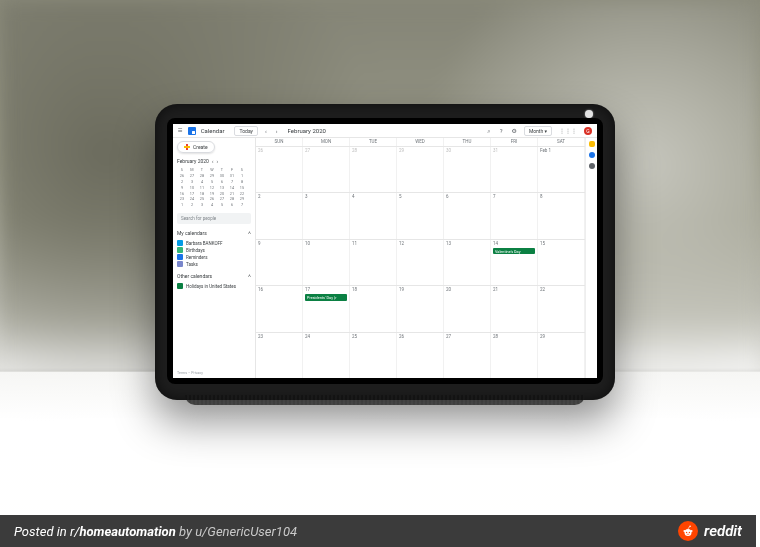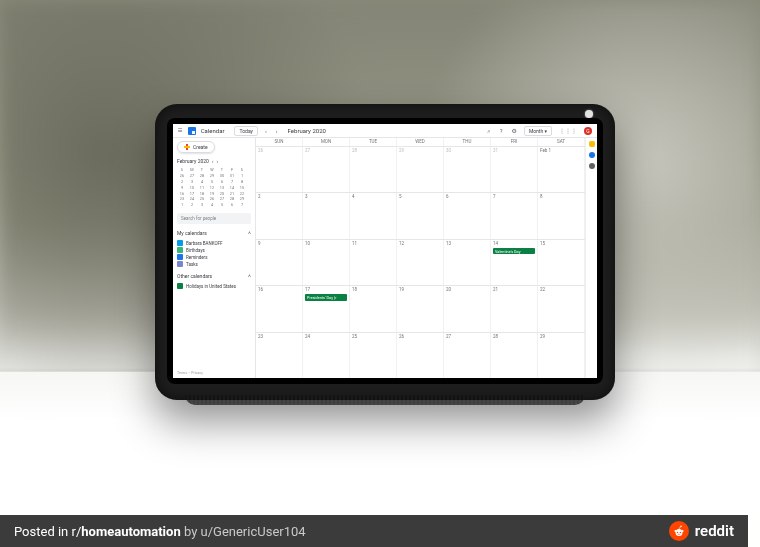--- a/index.html
+++ b/index.html
@@ -43,21 +43,21 @@
   .dow-row { display: flex; height: 8px; }
   .dow { flex: 1; text-align: center; font-size: 4.5px; color: #70757a; border-right: 1px solid #f1f1f1; padding-top: 1px; }
   .weeks { flex: 1; display: flex; flex-direction: column; }
   .week { flex: 1; display: flex; border-top: 1px solid #e6e6e6; }
   .day { flex: 1; border-right: 1px solid #f1f1f1; position: relative; padding: 1px 2px; font-size: 4.5px; color: #70757a; }
   .day.other { color: #bdbdbd; }
   .event { position: absolute; left: 2px; right: 2px; top: 8px; background: #0b8043; color: #fff; font-size: 3.8px; padding: .8px 2px; border-radius: 1px; white-space: nowrap; overflow: hidden; }
   .right-rail { width: 12px; display: flex; flex-direction: column; align-items: center; gap: 5px; padding-top: 3px; border-left: 1px solid #eee; }
   .rail-icon { width: 6px; height: 6px; border-radius: 2px; }
   .terms { font-size: 3.6px; color: #9aa0a6; margin-top: auto; }
-  .caption { position: absolute; left: 0; right: 12px; bottom: 0; height: 32px; background: #3b3b3b; color: #fff; display: flex; align-items: center; padding: 0 14px; font-size: 13px; }
+  .caption { position: absolute; left: 0; right: 4px; bottom: 0; height: 32px; background: #3b3b3b; color: #fff; display: flex; align-items: center; padding: 0 14px; font-size: 13px; font-style: italic; }
   .caption .sub { color: #fff; }
   .caption .by { color: #c9c9c9; }
   .reddit-logo { margin-left: auto; display: flex; align-items: center; gap: 6px; font-weight: 600; font-size: 15px; }
   .reddit-glyph { width: 20px; height: 20px; border-radius: 50%; background: #ff4500; position: relative; display: flex; align-items: center; justify-content: center; }
   .reddit-glyph svg { width: 14px; height: 14px; }
   .watermark { position: absolute; right: 6px; bottom: 40px; width: 72px; height: 38px; background: rgba(255,255,255,0.08); }
 </style>
 </head>
 <body>
 

